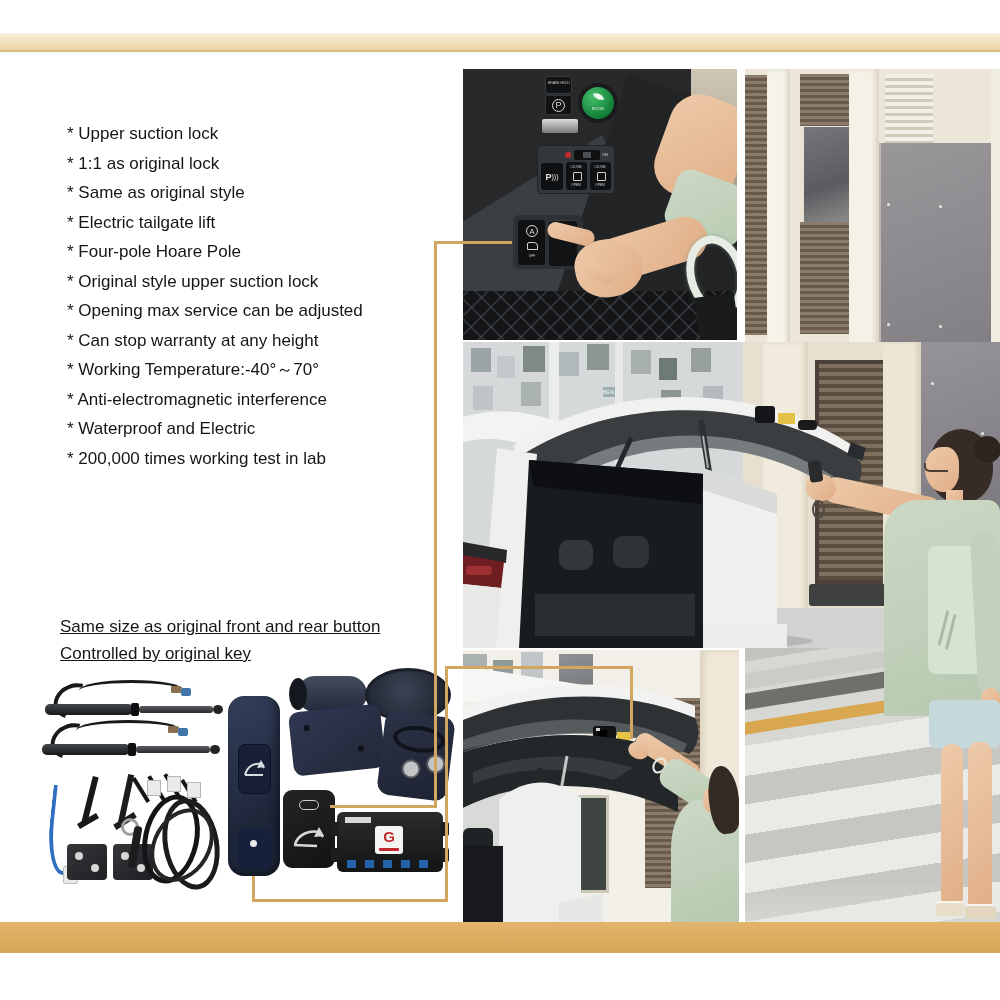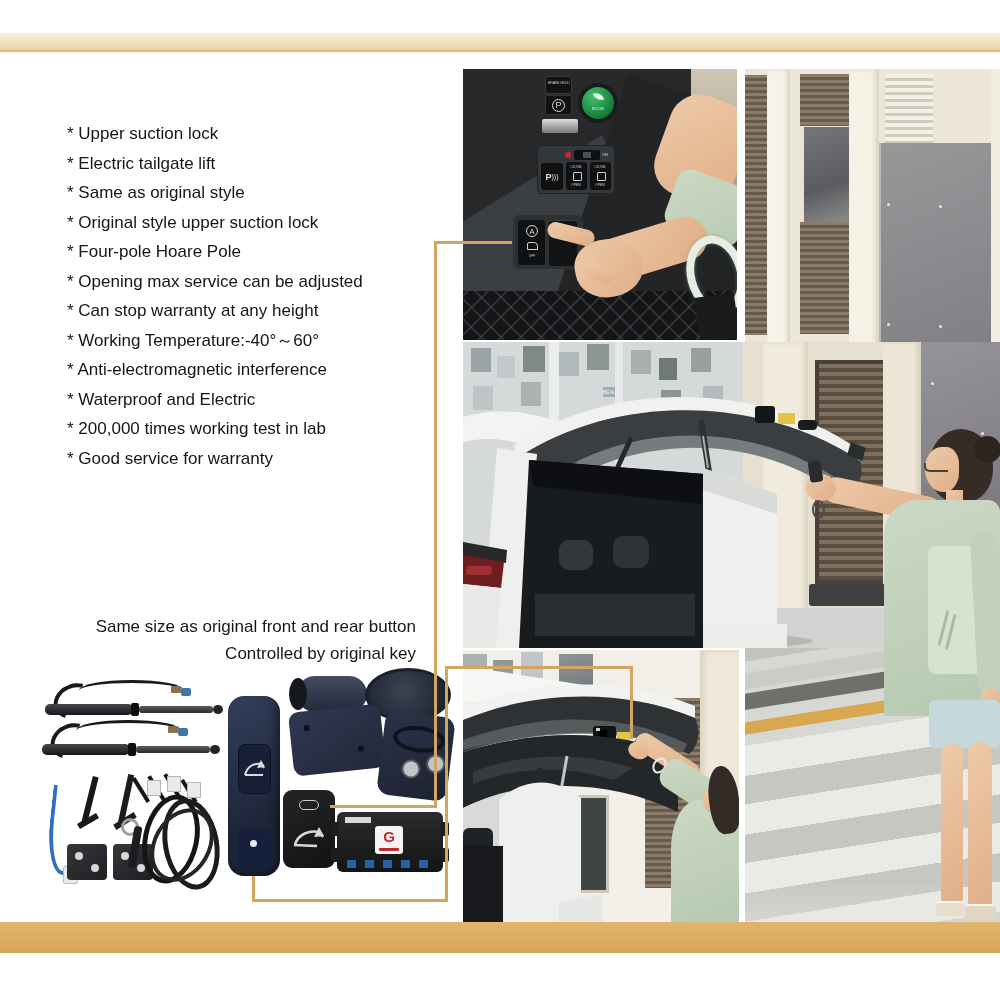--- a/index.html
+++ b/index.html
@@ -23,34 +23,34 @@
 <div id="canvas">
 
   <div class="abs" style="left:0;top:33px;width:1000px;height:17px;
               background:linear-gradient(180deg,#f7f0da,#e9d3a2);border-bottom:2px solid #dbbd80;z-index:4;"></div>
 
   <div class="abs" style="left:0;top:922px;width:1000px;height:31px;
               background:linear-gradient(180deg,#e2b56c,#d5a455);z-index:24;"></div>
 
   <div class="abs" style="left:67px;top:119px;z-index:5;">
     <div class="feature-line">* Upper suction lock</div>
+    <div class="feature-line">* 1:1 as original lock</div>
+    <div class="feature-line">* Same as original style</div>
     <div class="feature-line">* Electric tailgate lift</div>
-    <div class="feature-line">* Same as original style</div>
+    <div class="feature-line">* Four-pole Hoare Pole</div>
     <div class="feature-line">* Original style upper suction lock</div>
-    <div class="feature-line">* Four-pole Hoare Pole</div>
     <div class="feature-line">* Opening max service can be adjusted</div>
     <div class="feature-line">* Can stop warranty at any height</div>
-    <div class="feature-line">* Working Temperature:-40°～60°</div>
+    <div class="feature-line">* Working Temperature:-40°～70°</div>
     <div class="feature-line">* Anti-electromagnetic interference</div>
     <div class="feature-line">* Waterproof and Electric</div>
     <div class="feature-line">* 200,000 times working test in lab</div>
-    <div class="feature-line">* Good service for warranty</div>
-  </div>
-
-  <div class="abs" style="left:60px;top:613px;width:356px;text-align:right;z-index:5;">
+  </div>
+
+  <div class="abs" style="left:60px;top:613px;width:356px;text-align:left;z-index:5;text-decoration:underline;">
     <div style="font-size:17px;line-height:27px;">Same size as original front and rear button</div>
     <div style="font-size:17px;line-height:27px;">Controlled by original key</div>
   </div>
 
   <div class="photo" style="left:745px;top:69px;width:255px;height:853px;background:#ece6d8;z-index:1;">
 
     <div class="abs stripebrown" style="left:0;top:6px;width:22px;height:260px;"></div>
     <div class="abs" style="left:22px;top:0;width:23px;height:500px;background:#f7f3e9;box-shadow:inset -3px 0 4px #d8d2c2;"></div>
 
     <div class="abs stripebrown" style="left:55px;top:5px;width:50px;height:52px;"></div>

